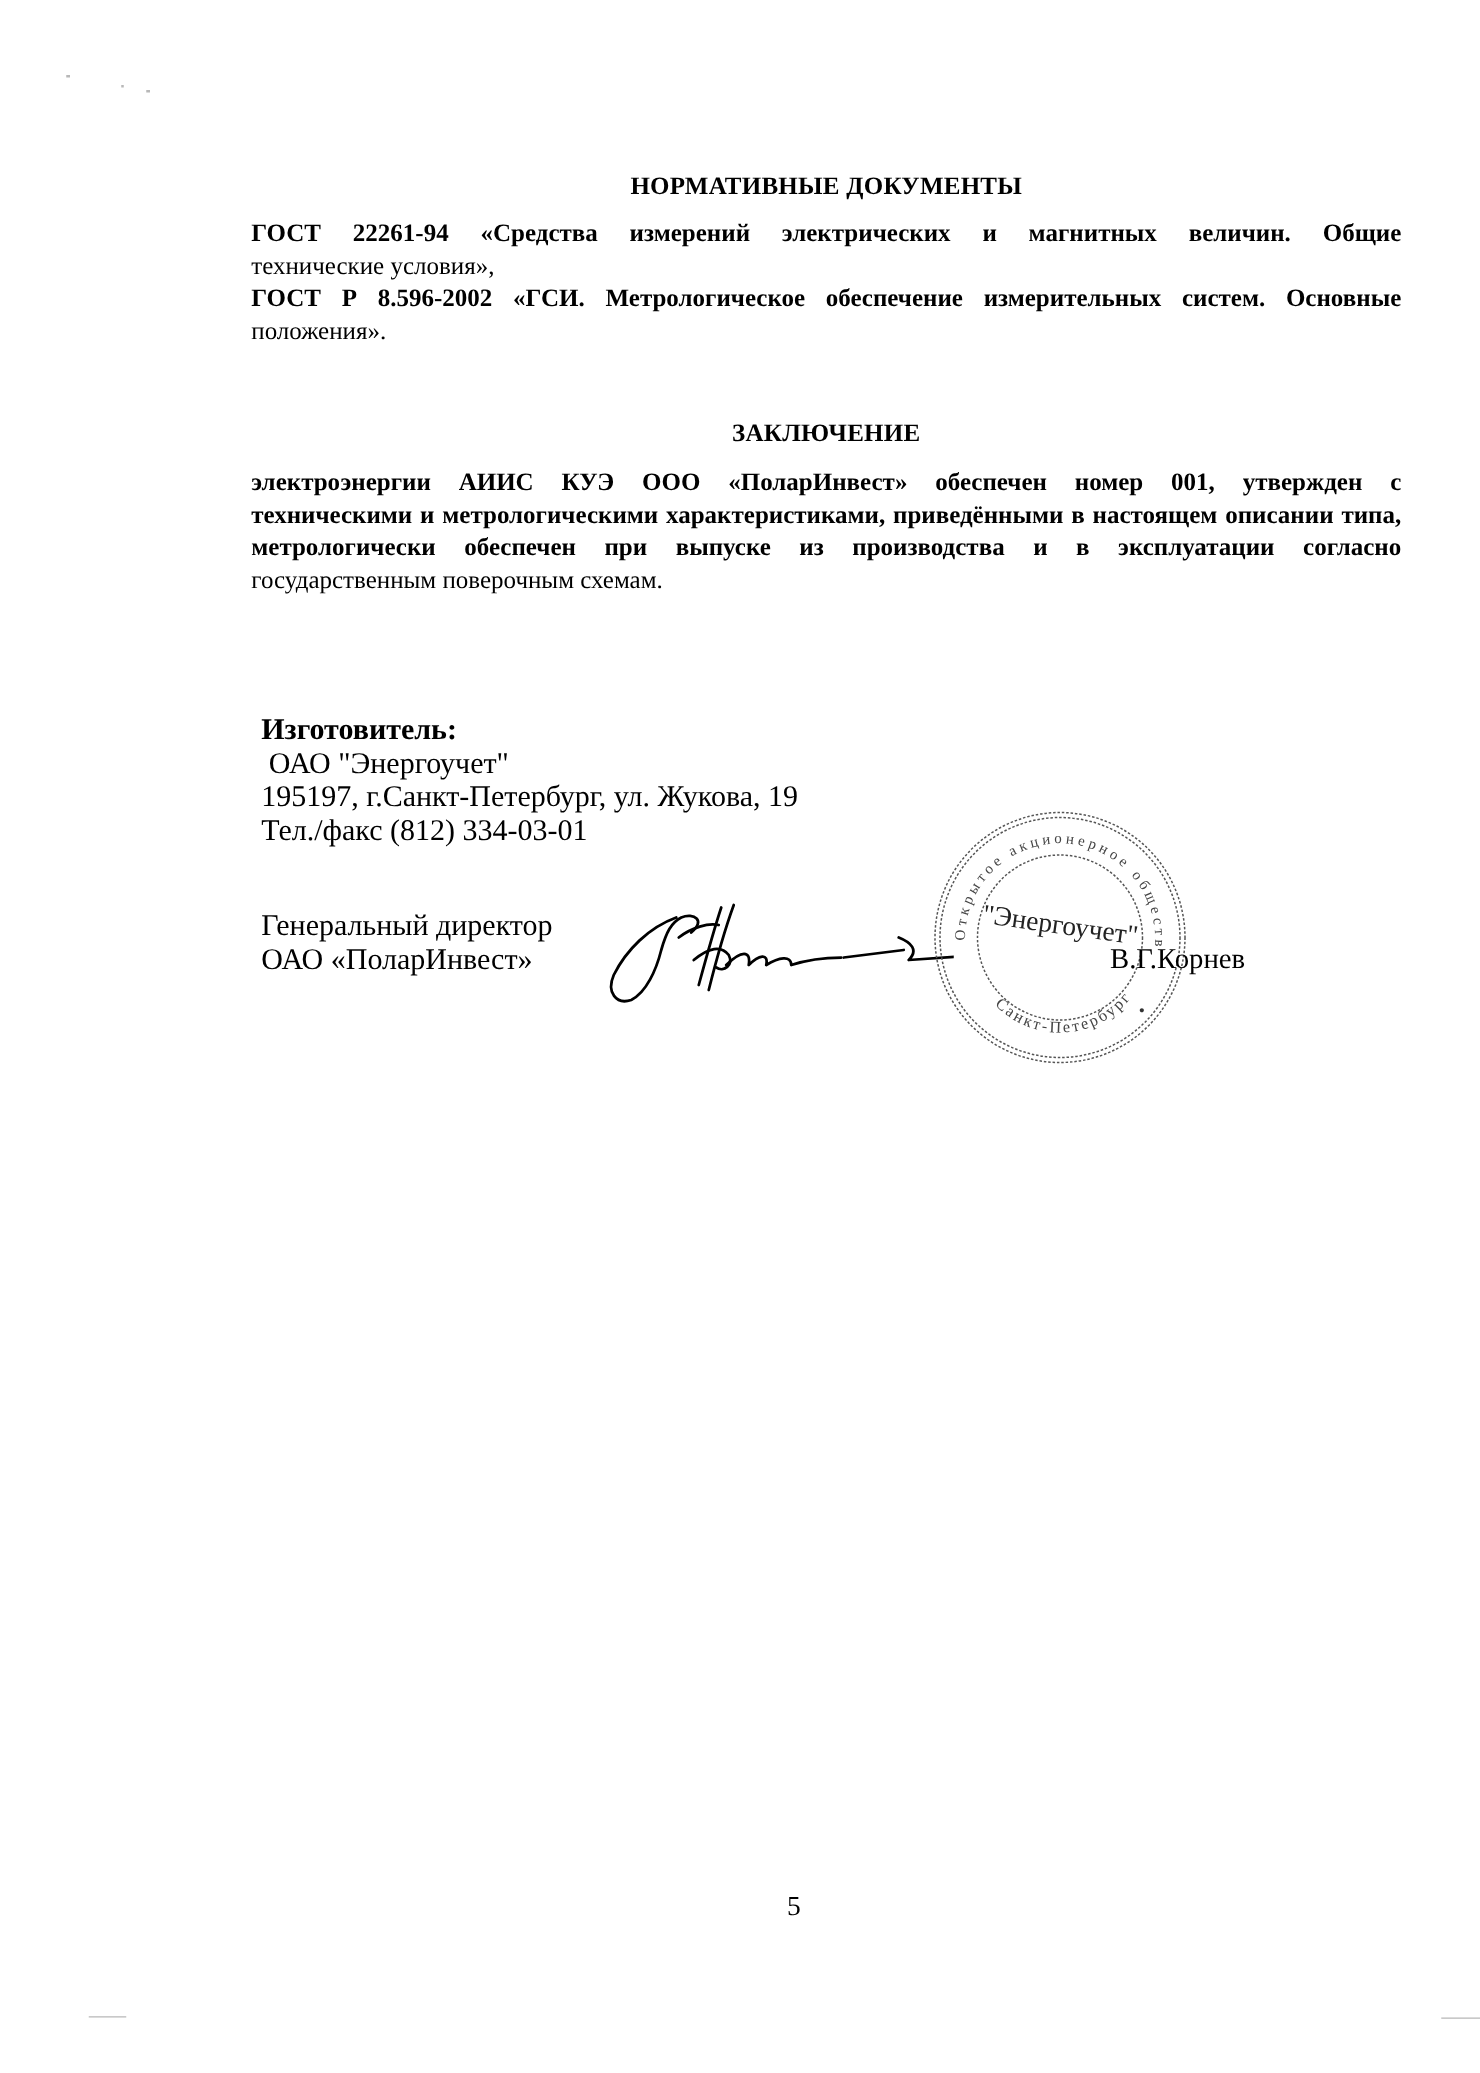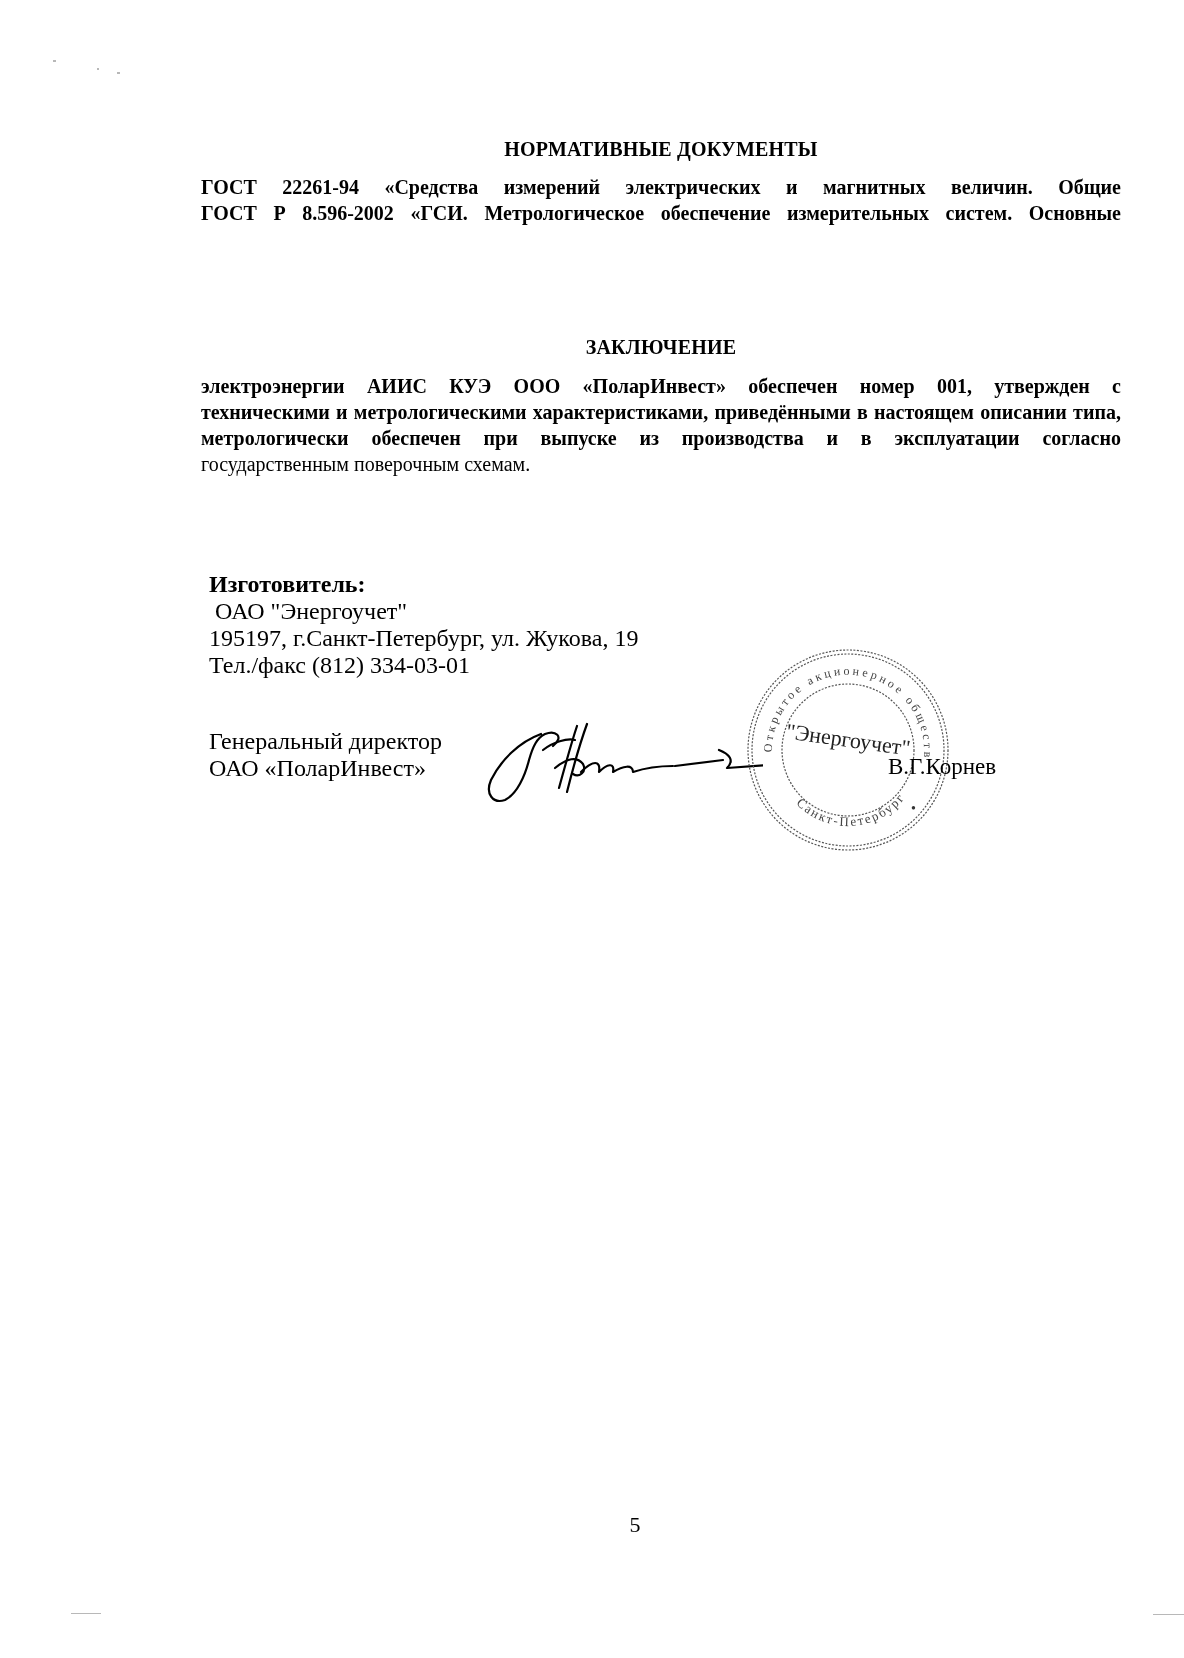--- a/index.html
+++ b/index.html
@@ -97,21 +97,23 @@
   <div class="scan-noise" style="left:10px;top:60px;width:3px;height:2px;"></div>
   <div class="scan-noise" style="left:54px;top:68px;width:2px;height:2px;"></div>
   <div class="scan-noise" style="left:74px;top:72px;width:3px;height:2px;"></div>
   <div class="scan-noise" style="left:28px;top:1613px;width:30px;height:1px;"></div>
   <div class="scan-noise" style="left:1110px;top:1614px;width:44px;height:1px;"></div>
 
   <div class="heading" style="top:138px;">НОРМАТИВНЫЕ ДОКУМЕНТЫ</div>
 
   <div class="para" style="top:174px;">
     <span class="line justify" style="padding-left: 0px; margin-left: 0px; text-indent: 0px;">ГОСТ 22261-94 «Средства измерений электрических и магнитных величин. Общие</span>
+    <span class="line">технические условия»,</span>
     <span class="line justify" style="text-indent: 0px;">ГОСТ Р 8.596-2002 «ГСИ. Метрологическое обеспечение измерительных систем. Основные</span>
+    <span class="line">положения».</span>
   </div>
 
   <div class="heading" style="top:336px;text-align:center;">ЗАКЛЮЧЕНИЕ</div>
 
   <div class="para" style="top:373px;">
     <span class="line justify">электроэнергии АИИС КУЭ ООО «ПоларИнвест» обеспечен номер 001, утвержден с</span>
     <span class="line justify">техническими и метрологическими характеристиками, приведёнными в настоящем описании типа,</span>
     <span class="line justify">метрологически обеспечен при выпуске из производства и в эксплуатации согласно</span>
     <span class="line">государственным поверочным схемам.</span>
   </div>

